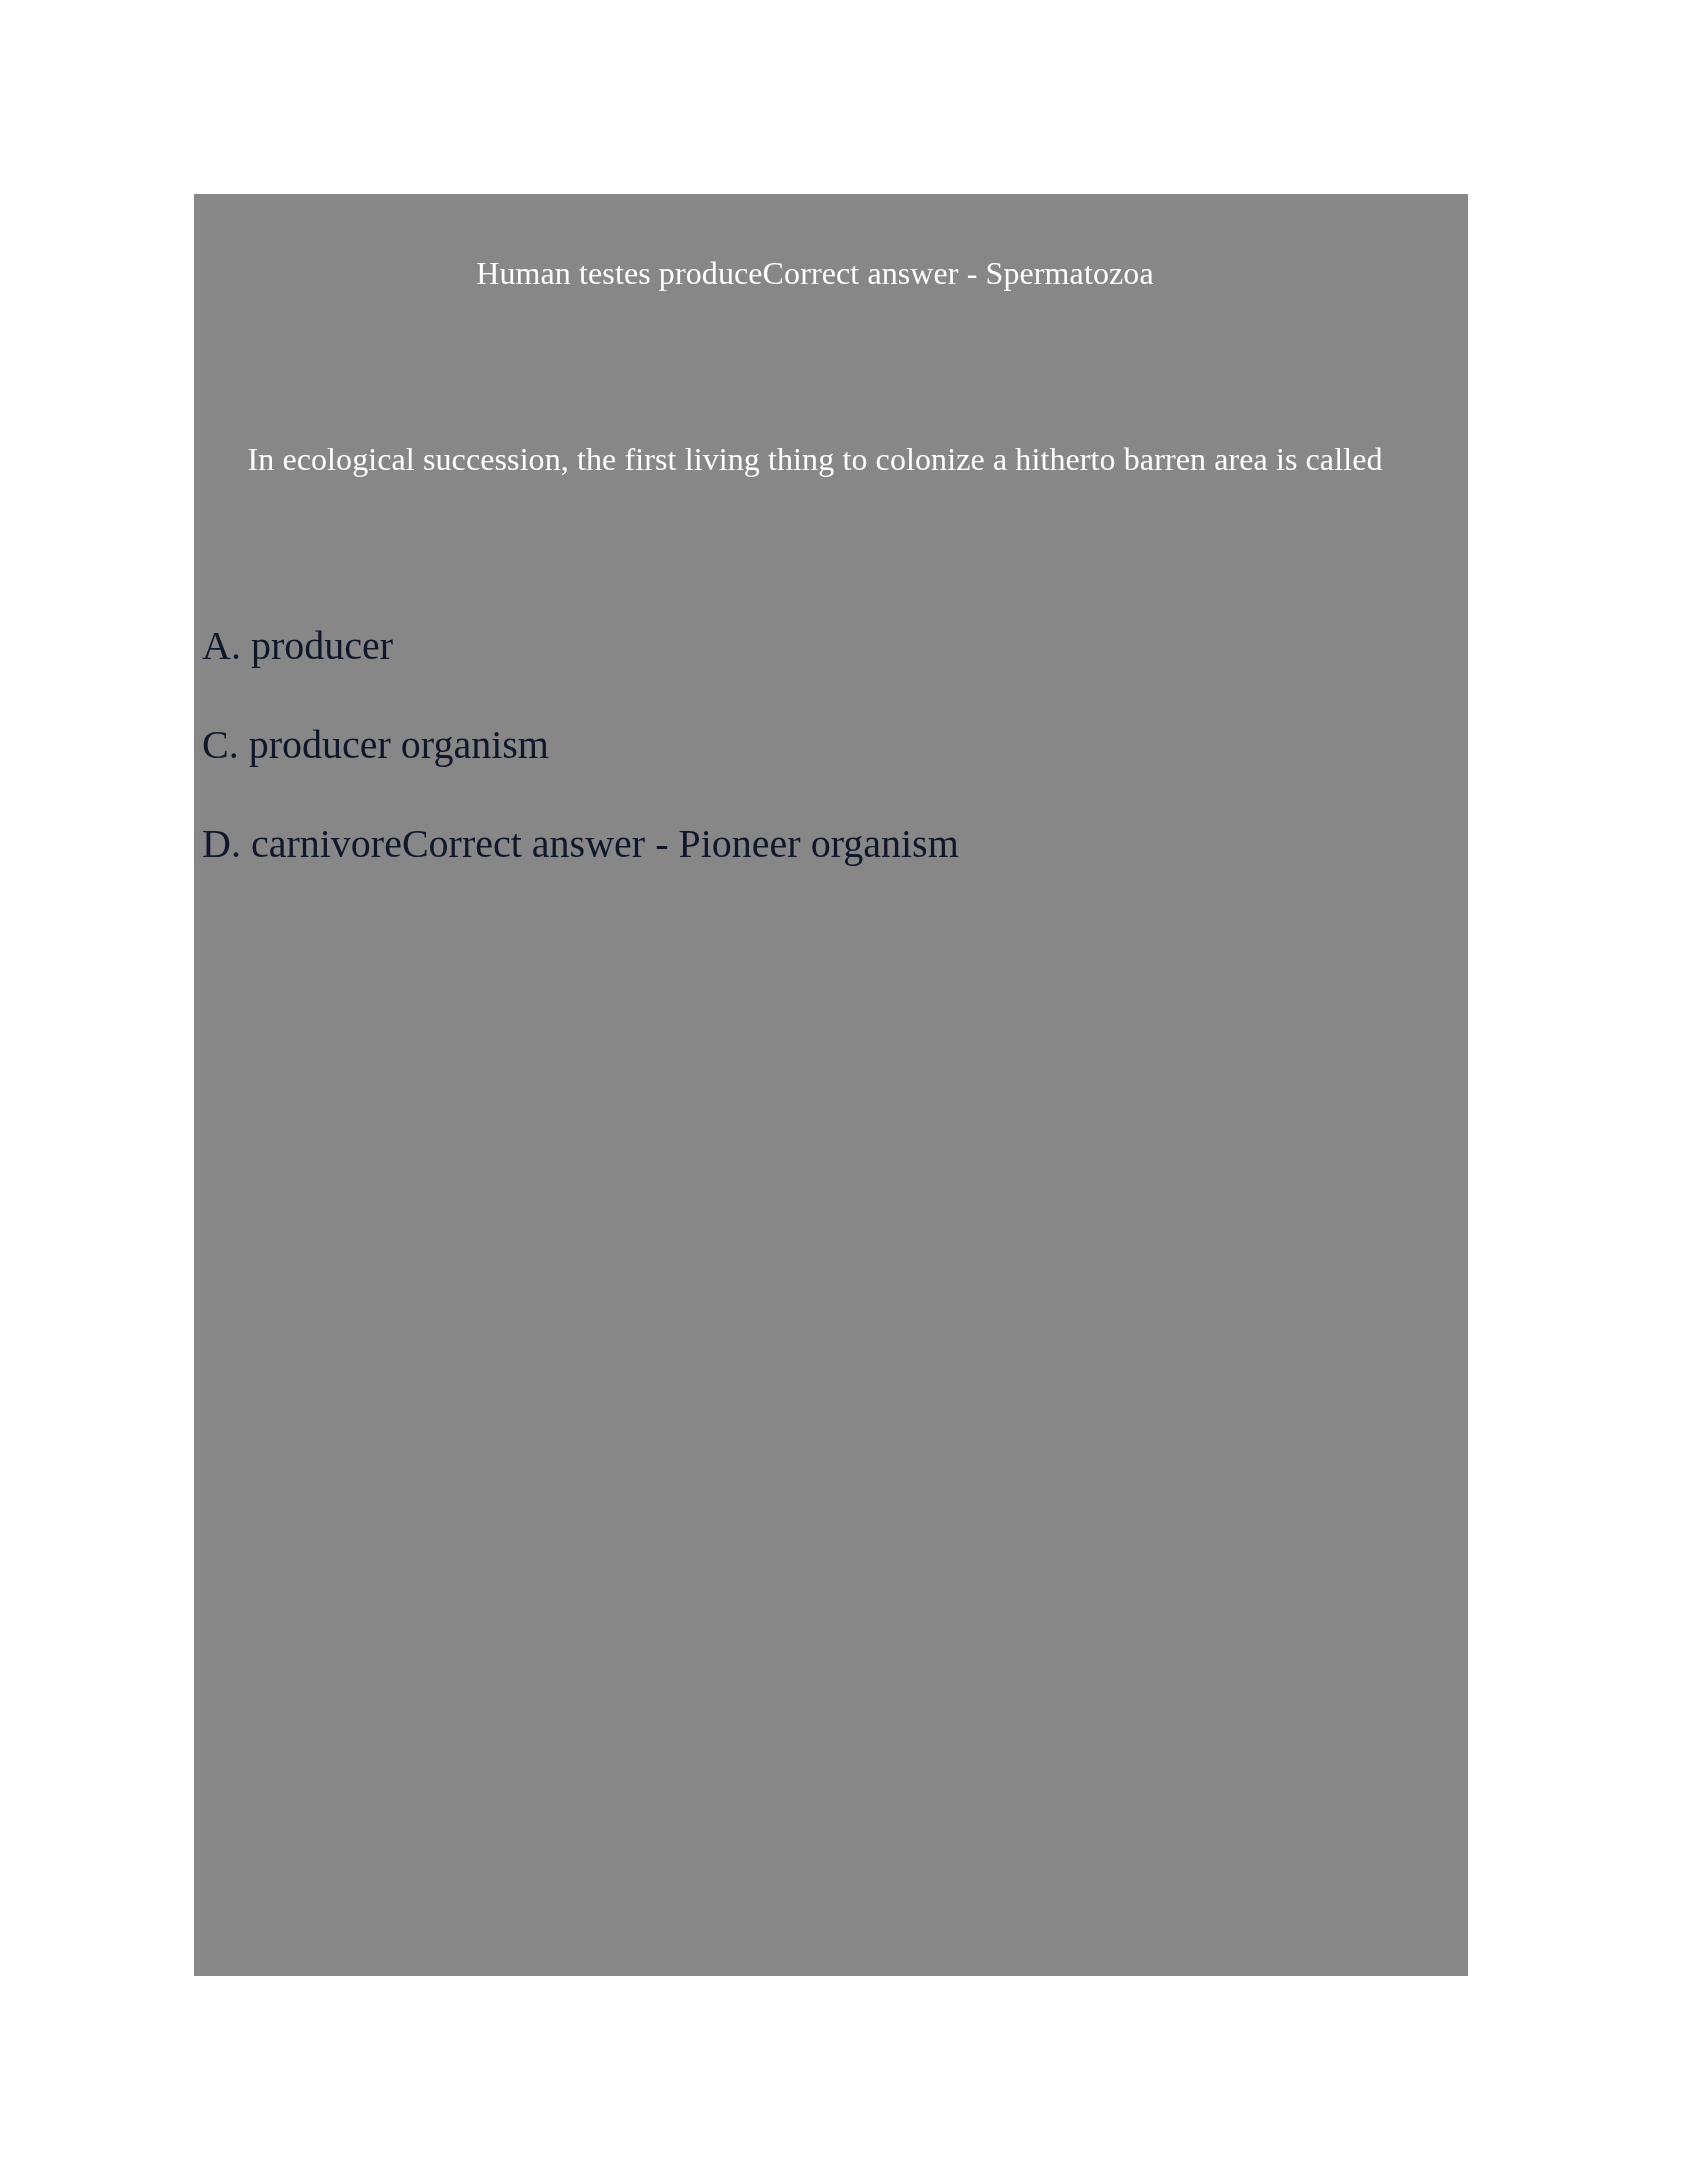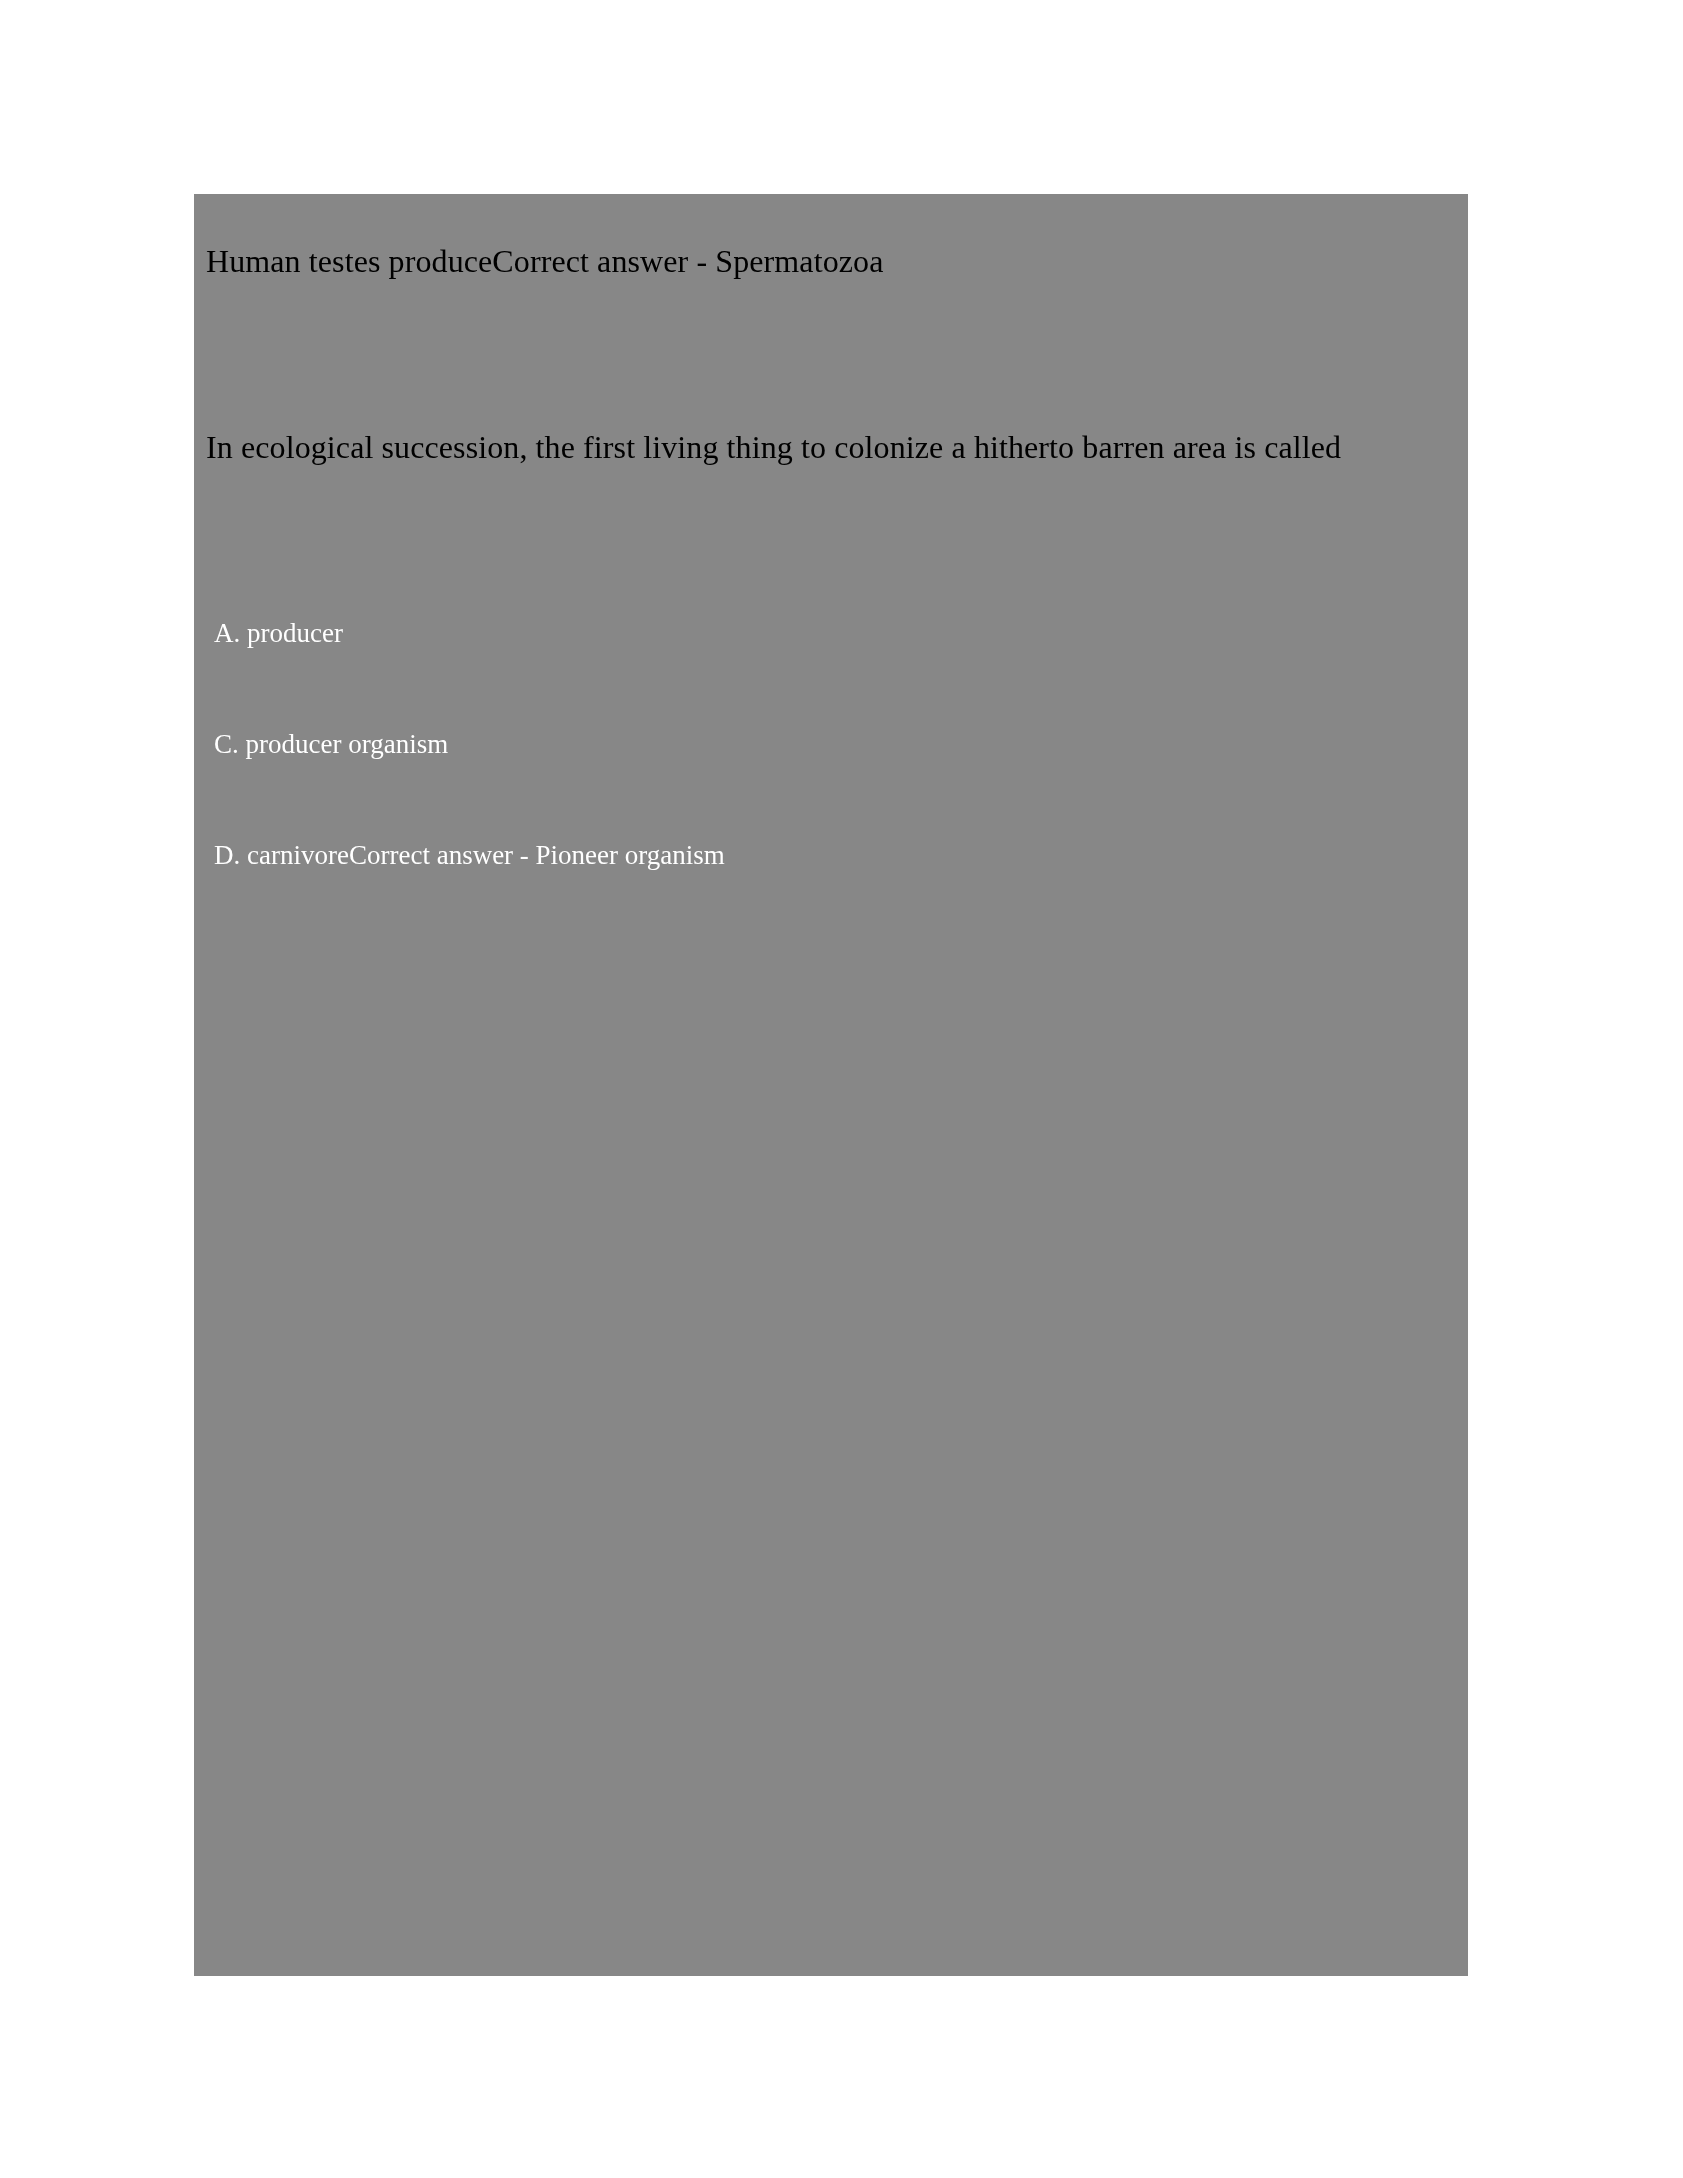--- a/index.html
+++ b/index.html
@@ -24,35 +24,35 @@
     position: absolute;
     left: 194px;
     top: 194px;
     width: 1274px;
     height: 1782px;
     background: #878787;
     box-sizing: border-box;
     padding: 14px 40px 0 8px;
   }
   .para {
-    color: #000000;
+    color: #ffffff;
     font-size: 32px;
     line-height: 99px;
-    margin: 4px;
-    text-align: left;
+    margin: 16px;
+    text-align: center;
     letter-spacing: 0.1px;
   }
   .para.spaced {
     margin-top: 87px;
   }
   .choice {
-    color: #ffffff;
-    font-size: 27px;
+    color: #0f172a;
+    font-size: 40px;
     line-height: 99px;
-    margin: 12px;
+    margin: 0;
   }
   .choice-list {
     margin: 0;
     padding: 0;
     list-style: none;
   }
   .choices-gap {
     margin-top: 87px;
   }
 </style>

